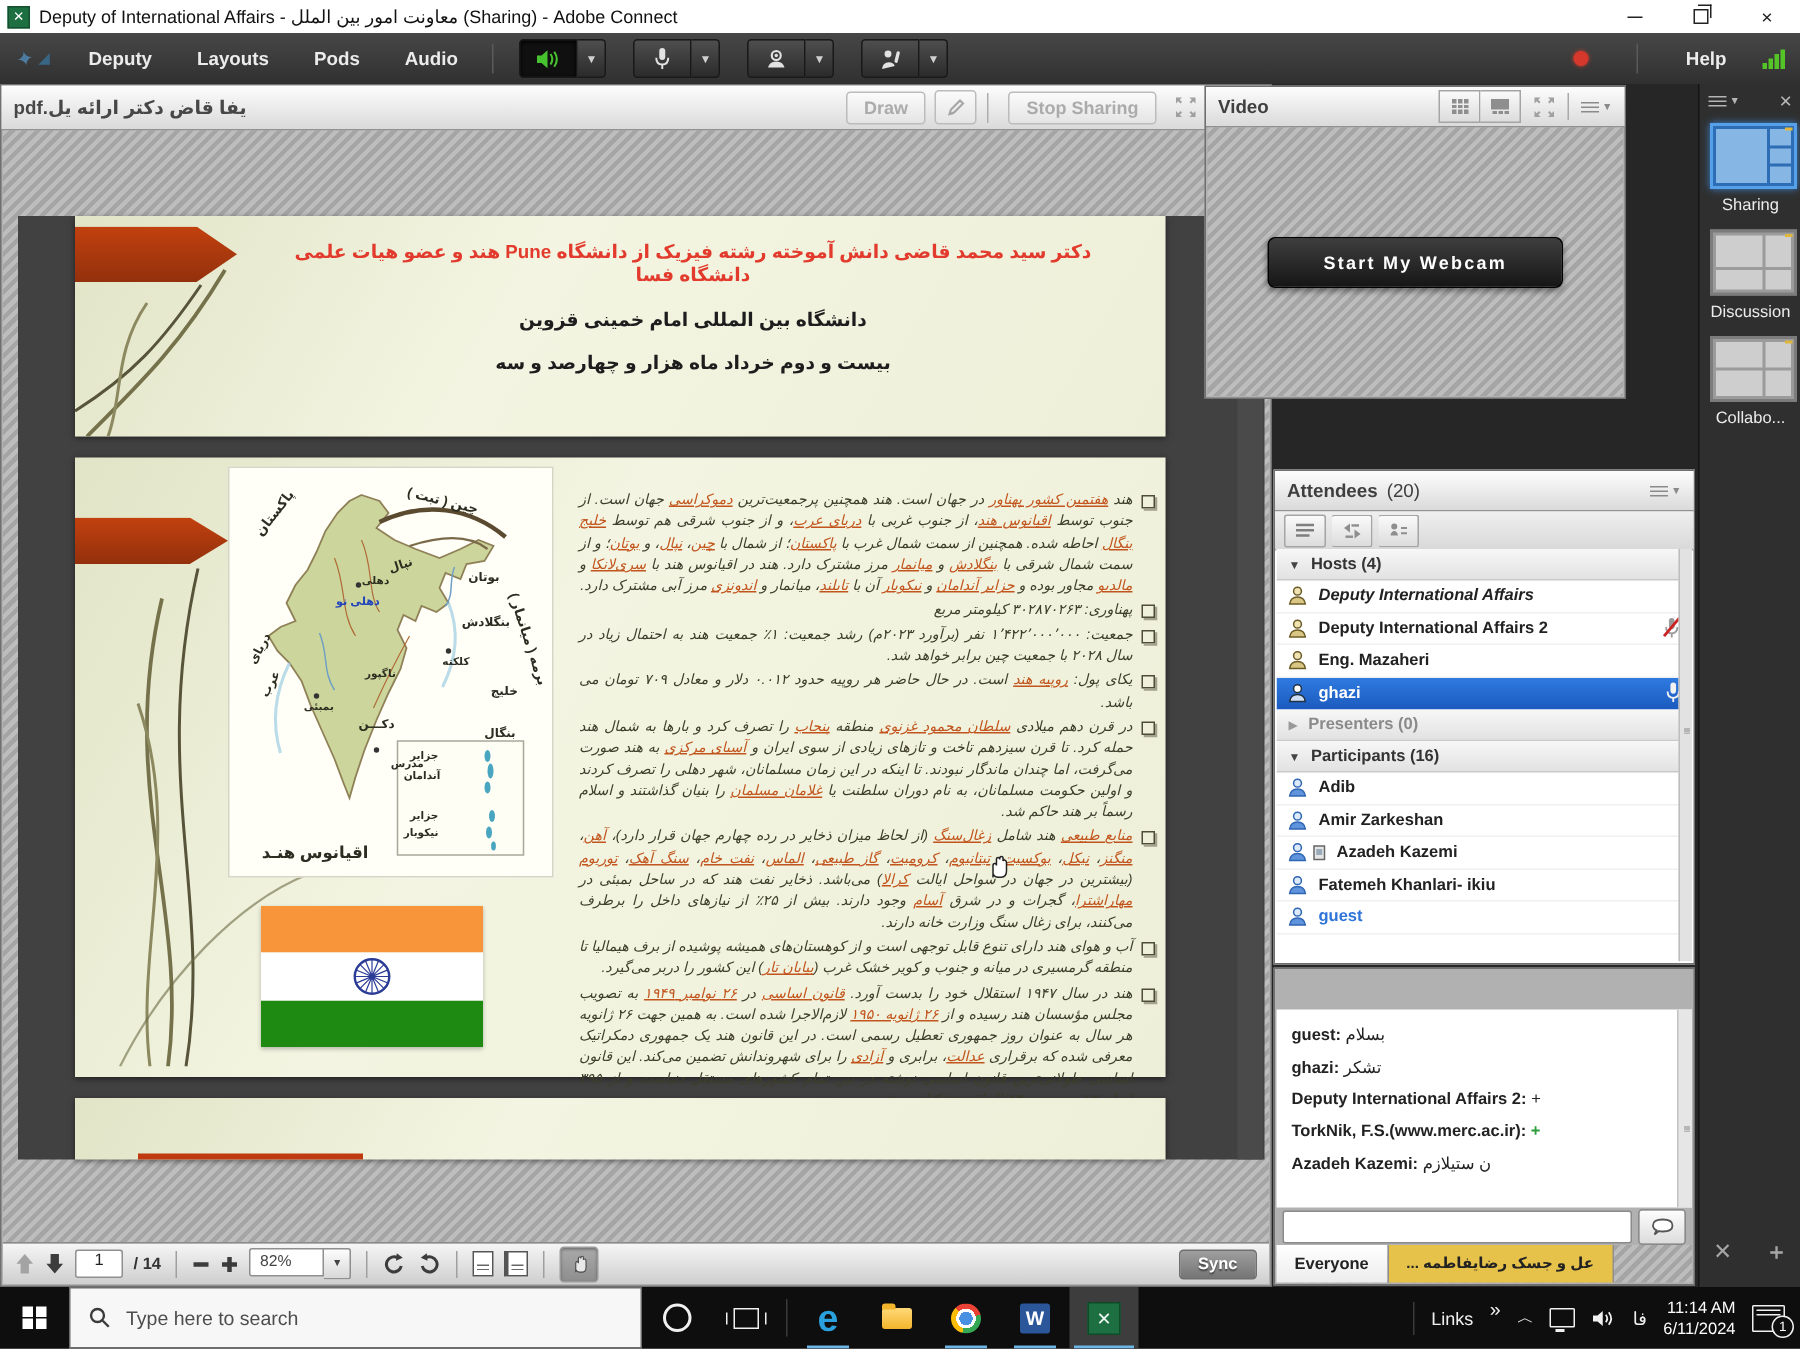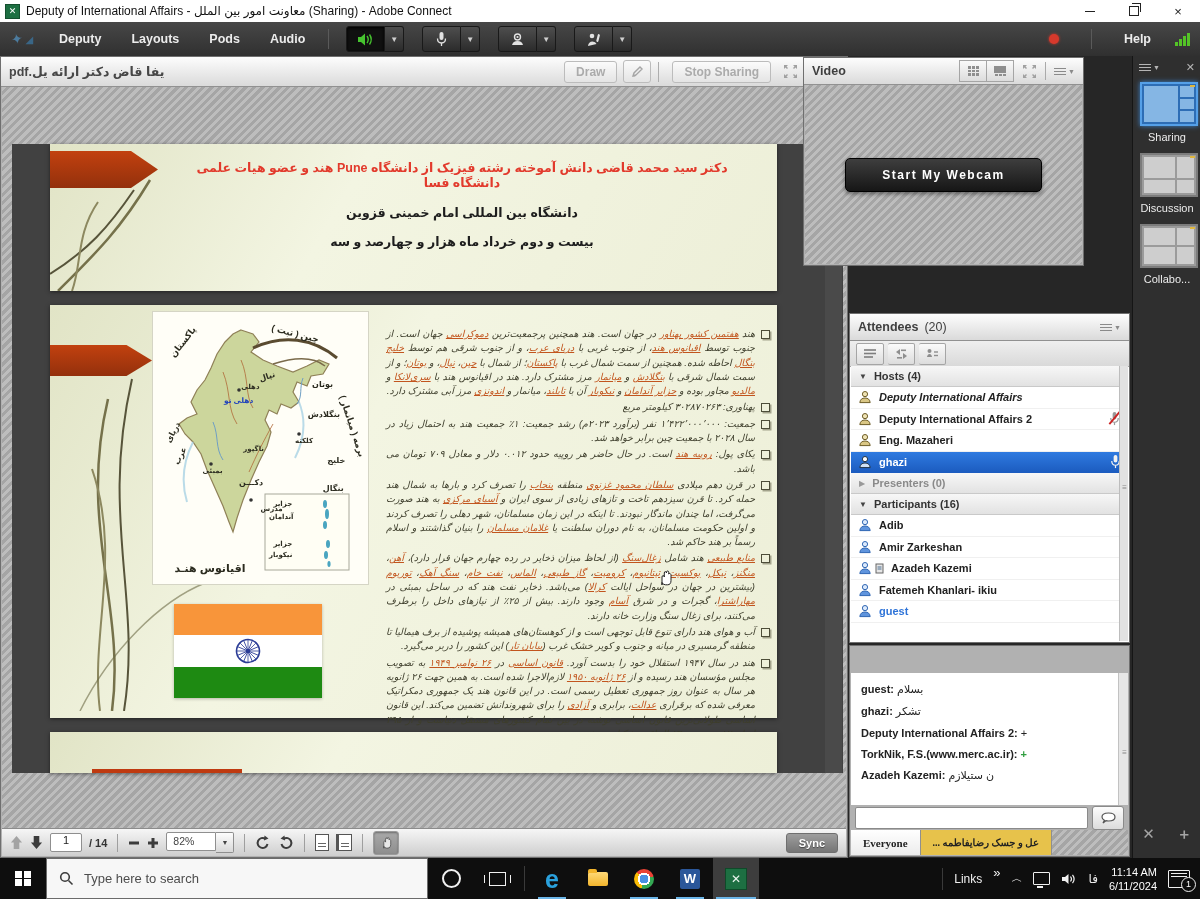--- a/index.html
+++ b/index.html
@@ -132,21 +132,21 @@
   .chatbody{position:absolute;left:1px;right:1px;top:27px;bottom:51px;background:#fff;padding:10px 4px 0 10px;box-sizing:border-box;overflow:hidden;}
   .cmsg{font-size:11px;color:#222;margin-bottom:9px;}
   .cname{font-weight:bold;}
   .cname::after{content:": ";font-weight:bold;}
   .cmsg.green .ctext{color:#2f9e3f;font-weight:bold;}
   .chatscroll{position:absolute;right:0;top:0;bottom:0;width:9px;background:#e6e6e6;border-left:1px solid #c2c2c2;}
   .chatinput{position:absolute;left:5px;right:5px;bottom:26px;height:24px;display:flex;align-items:center;gap:4px;}
   .chattext{flex:1;height:20px;border:1px solid #8a8a8a;border-radius:2px;background:#fff;}
   .sendbtn{width:30px;height:22px;border:1px solid #8a8a8a;border-radius:3px;background:linear-gradient(#fdfdfd,#dcdcdc);display:flex;align-items:center;justify-content:center;}
   .chattabs{position:absolute;left:1px;right:1px;bottom:1px;height:25px;display:flex;align-items:stretch;background-color:#b1b1b1;background-image:repeating-linear-gradient(135deg,#bdbdbd 0 3px,#a5a5a5 3px 6px);}
-  .ctab{padding:0 12px;display:flex;align-items:center;font-size:11px;font-weight:bold;color:#222;border-right:1px solid #8f8f8f;background:linear-gradient(#ffffff,#ececec);font-family:Liberation Serif, serif;}
+  .ctab{padding:0 12px;display:flex;align-items:center;font-size:11px;font-weight:bold;color:#222;border-right:1px solid #8f8f8f;background:linear-gradient(#ffffff,#ececec);}
   .ctab.yellow{background:#e7c24b;font-size:10px;direction:ltr;}
   
   .dock{left:1132px;top:0;width:68px;height:802px;background:#2f2f2f;border-left:1px solid #151515;}
   .docktop{display:flex;justify-content:space-between;align-items:center;padding:5px 6px 2px 6px;}
   .dockx{color:#b5b5b5;font-size:11px;font-weight:bold;}
   .thumbwrap{width:54px;margin:6px auto 0 auto;text-align:center;}
   .thumb{width:50px;height:36px;background:#9b9b9b;border:2px solid #7c7c7c;padding:2px;display:grid;gap:2px;position:relative;}
   .thumb i{background:#cecece;display:block;}
   .thumb::after{content:"";position:absolute;right:1px;top:1px;width:5px;height:2px;background:#e0b73e;}
   .thumb.sel{background:#2d6db5;border-color:#55a0e8;box-shadow:0 0 5px #3d85cf;}

